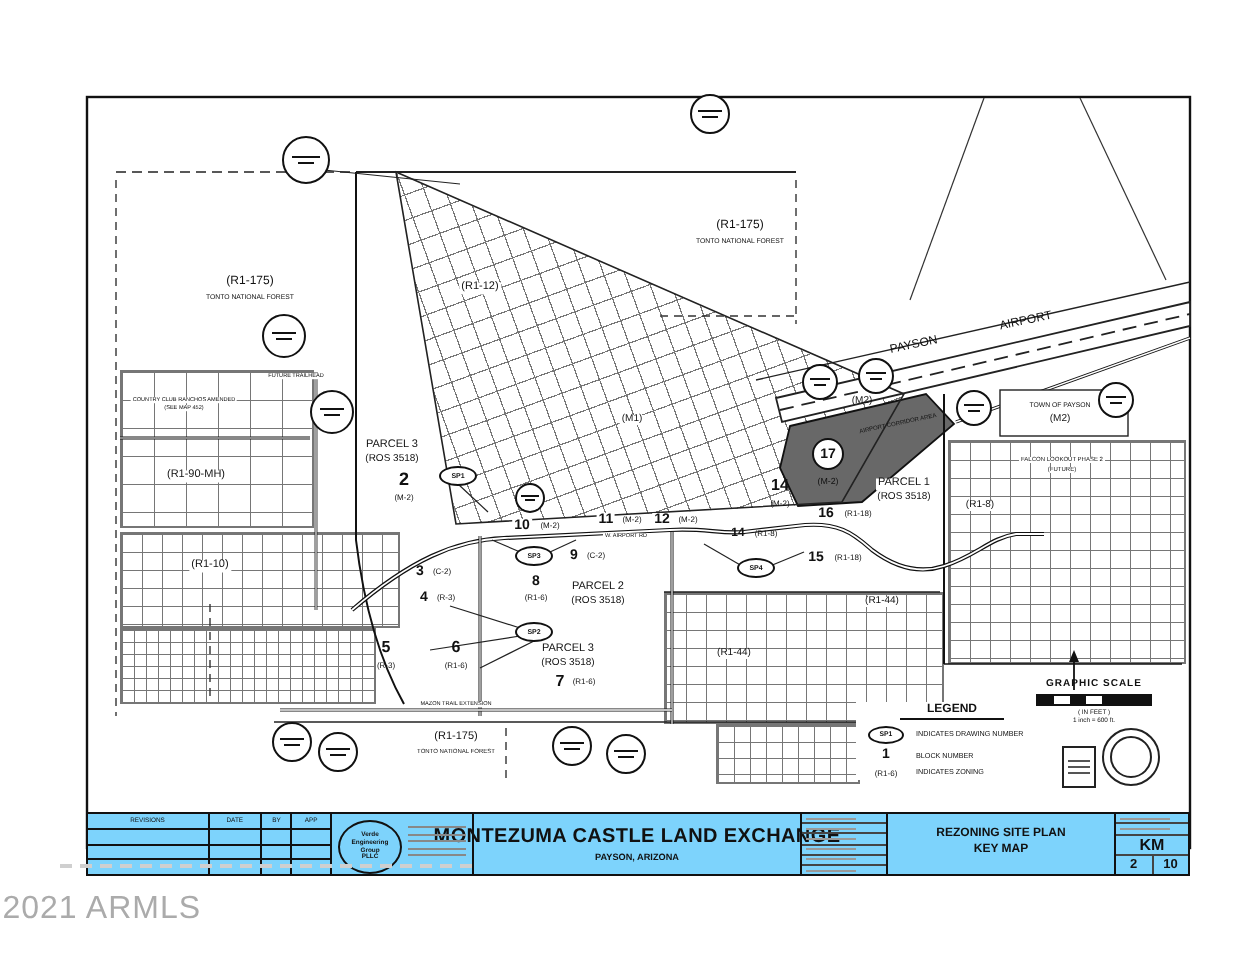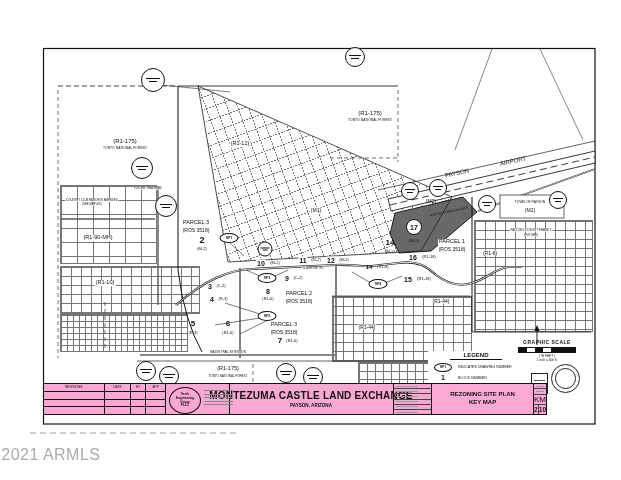--- a/index.html
+++ b/index.html
@@ -33,22 +33,22 @@
   .gscale .gt{font-size:5px;font-weight:bold;letter-spacing:.5px}
   .gbar{margin:2px auto 1px auto;width:56px;height:4px;border:0.7px solid #111;display:flex}
   .gbar b{display:block;height:100%}
   .gnote{font-size:3.2px}
   .seal{position:absolute;z-index:4;left:551px;top:364px;width:27px;height:27px;border:1.2px solid #222;
       border-radius:50%;display:flex;align-items:center;justify-content:center}
   .seal u{display:block;width:19px;height:19px;border:0.8px solid #222;border-radius:50%}
   .apst{position:absolute;z-index:4;left:531px;top:373px;width:15px;height:19px;border:0.9px solid #222;
       display:flex;flex-direction:column;justify-content:center;gap:2px;align-items:center;background:#fff}
   .apst i{display:block;width:70%;border-top:0.7px solid #555}
-  .tb{position:absolute;z-index:5;left:43px;top:383px;width:504px;height:32px;border:1.1px solid #111;
-      box-sizing:border-box;display:flex;background:#f9a8d4}
+  .tb{position:absolute;z-index:5;left:43px;top:406px;width:552px;height:32px;border:1.1px solid #111;
+      box-sizing:border-box;display:flex;background:#7dd3fc}
   .tb>div{box-sizing:border-box;height:100%}
   .tb .sec{border-left:0.9px solid #111}
   .rev{width:121px;display:flex;flex-direction:column}
   .revrow{display:flex;flex:1;border-bottom:0.6px solid #111}
   .revrow:last-child{border-bottom:none}
   .revrow span{display:block;border-right:0.6px solid #111;font-size:3.2px;text-align:center;
       overflow:hidden;line-height:6px}
   .rc1{width:60px}.rc2{width:26px}.rc3{width:14px}.rc4{width:19px;border-right:none!important}
   .logo{width:71px;position:relative}
   .oval{position:absolute;left:3px;top:3px;width:30px;height:25px;border:0.9px solid #111;border-radius:50%;
@@ -61,21 +61,21 @@
   .ttl .t2{font-size:4.6px;font-weight:bold;margin-top:1.5px}
   .rowscol{width:43px;display:flex;flex-direction:column}
   .rowscol s{flex:1;border-bottom:0.6px solid #444;text-decoration:none;position:relative}
   .rowscol s:last-child{border-bottom:none}
   .rowscol s i{position:absolute;left:2px;top:40%;width:60%;border-top:0.7px solid #999}
   .stitle{width:114px;display:flex;flex-direction:column;align-items:center;justify-content:center}
   .stitle div{font-size:6px;font-weight:bold;line-height:1.3}
   .sinfo{flex:1;display:flex;flex-direction:column}
   .sinfo .sr{height:5px;border-bottom:0.6px solid #444;position:relative}
   .sinfo .sr i{position:absolute;left:2px;top:2px;width:70%;border-top:0.7px solid #999}
-  .sinfo .km{flex:1;display:flex;align-items:center;justify-content:center;font-size:8px;font-weight:normal;
+  .sinfo .km{flex:1;display:flex;align-items:center;justify-content:center;font-size:8px;font-weight:bold;
       border-bottom:0.6px solid #444}
   .sinfo .nums{height:11px;display:flex}
   .sinfo .nums span{flex:1;display:flex;align-items:center;justify-content:center;font-size:6.5px;font-weight:bold}
   .sinfo .nums span:first-child{border-right:0.6px solid #444}
   .wm{position:absolute;z-index:6;left:-16px;top:446px;font-size:16px;color:#ababab;letter-spacing:.5px}
   .fine{position:absolute;z-index:6;left:30px;top:432px;width:210px;height:2px;
       background:repeating-linear-gradient(90deg,#cfcfcf 0 6px,transparent 6px 10px)}
 </style>
 </head>
 <body>

